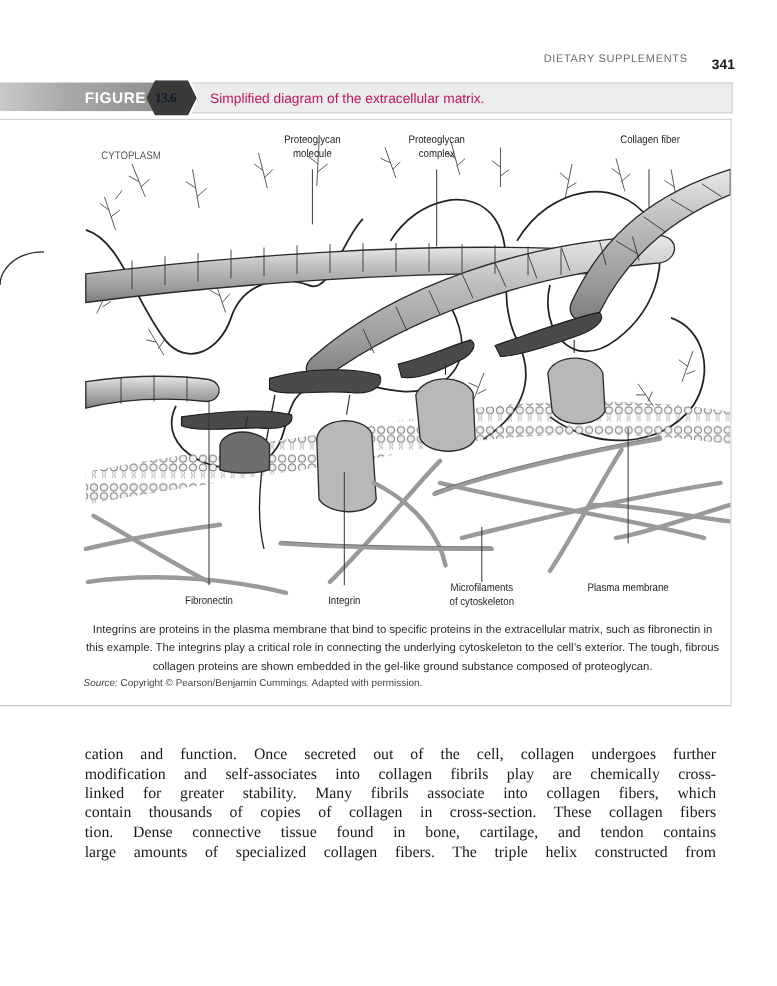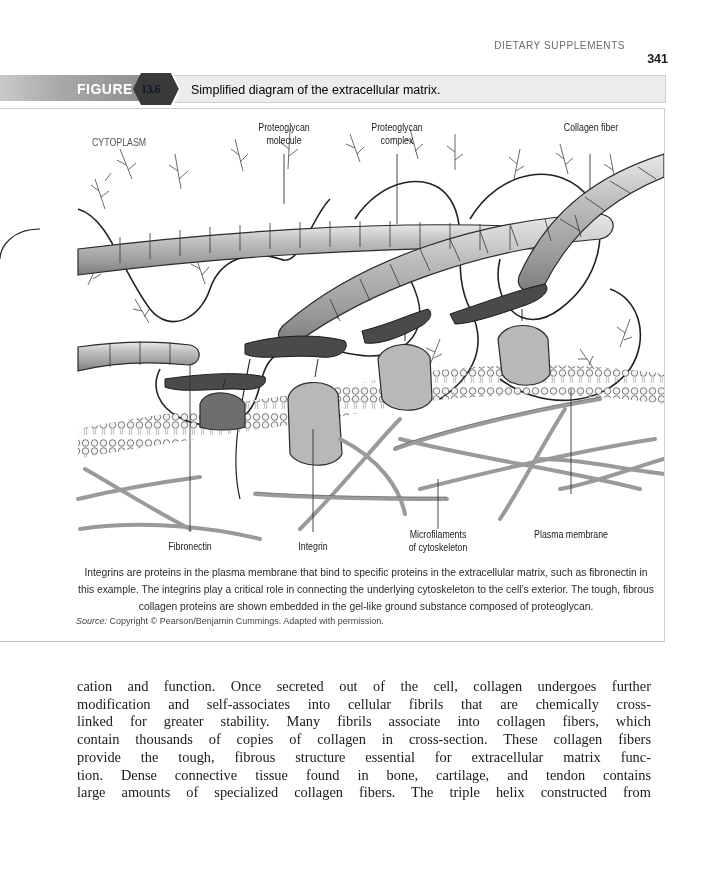--- a/index.html
+++ b/index.html
@@ -1,32 +1,32 @@
 <!DOCTYPE html>
 <html><head>
 <meta charset="utf-8">
 <style>
   html, body { margin: 0; padding: 0; background: #ffffff; }
   body { width: 706px; height: 896px; position: relative; overflow: hidden; }
-  .running-head { position: absolute; top: 40px; right: 38px; display: flex; align-items: flex-start; gap: 22px; }
+  .running-head { position: absolute; top: 40px; right: 38px; display: flex; align-items: center; gap: 22px; }
   .rh-title { font-family: "Liberation Sans", sans-serif; font-size: 10px; letter-spacing: 0.6px; color: #6b6b6b; }
   .rh-page { font-family: "Liberation Sans", sans-serif; font-size: 12.5px; font-weight: bold; color: #1a1a1a; margin-top: 12px; }
 
   .fig-bar { position: absolute; left: 0; top: 73px; width: 666px; height: 32px; }
   .fig-tab { position: absolute; left: 0; top: 2px; width: 150px; height: 26px;
     background: linear-gradient(90deg, #c9c9c9 0%, #a9a9a9 40%, #8e8e8e 100%); }
   .fig-label { position: absolute; left: 77px; top: 8px; font-family: "Liberation Sans", sans-serif;
     font-weight: bold; font-size: 14px; color: #ffffff; letter-spacing: 0.5px; }
   .fig-cap-box { position: absolute; left: 160px; top: 2px; width: 505px; height: 26px; background: #ececec;
     border-top: 1px solid #cfcfcf; border-bottom: 1px solid #cfcfcf; border-right: 1px solid #cfcfcf; }
   .fig-hex { position: absolute; left: 133px; top: 0; width: 46px; height: 32px; }
   .fig-num { position: absolute; left: 141px; top: 9px; font-family: Liberation Serif, serif;
     font-weight: bold; font-size: 12px; color: #0f172a; letter-spacing: -0.5px; }
   .fig-title { position: absolute; left: 191px; top: 10px; font-family: "Liberation Sans", sans-serif;
-    font-size: 12.5px; color: #000000; }
+    font-size: 12.5px; color: #be185d; }
 
   .fig-panel { position: absolute; left: 0; top: 108px; width: 664px; height: 532px;
     border-top: 1px solid #cfcfcf; border-right: 1px solid #cfcfcf; border-bottom: 1px solid #bdbdbd; background: #fff; }
   .diagram { position: absolute; left: 0; top: 0; width: 664px; height: 450px; }
   .lbl { position: absolute; font-family: "Liberation Sans", sans-serif; font-size: 10px; color: #222;
     text-align: center; line-height: 12.5px; transform: scaleX(0.88); transform-origin: center top; white-space: nowrap; }
   .lbl-cyto { color: #555; transform-origin: left top; text-align: left; }
   .caption { position: absolute; left: 76px; top: 455px; width: 580px; font-family: "Liberation Sans", sans-serif;
     font-size: 10.3px; line-height: 17px; color: #2a2a2a; text-align: center; }
   .source { position: absolute; left: 76px; top: 507px; font-family: "Liberation Sans", sans-serif; font-size: 9px; color: #444; }
@@ -185,19 +185,18 @@
   <div class="lbl" style="left:521px; top:420px; width:100px;">Plasma membrane</div>
 
   <div class="caption">Integrins are proteins in the plasma membrane that bind to specific proteins in the extracellular matrix, such as fibronectin in this example. The integrins play a critical role in connecting the underlying cytoskeleton to the cell’s exterior. The tough, fibrous collagen proteins are shown embedded in the gel-like ground substance composed of proteoglycan.</div>
   <div class="source">
     <em>Source:</em><span> Copyright © Pearson/Benjamin Cummings. Adapted with permission.</span>
   </div>
 </div>
 
 <div class="body-text">
   <p>cation and function. Once secreted out of the cell, collagen undergoes further</p>
-  <p>modification and self-associates into cellular fibrils that are chemically cross-</p>
+  <p>modification and self-associates into collagen fibrils play are chemically cross-</p>
   <p>linked for greater stability. Many fibrils associate into collagen fibers, which</p>
   <p>contain thousands of copies of collagen in cross-section. These collagen fibers</p>
-  <p>provide the tough, fibrous structure essential for extracellular matrix func-</p>
   <p>tion. Dense connective tissue found in bone, cartilage, and tendon contains</p>
   <p>large amounts of specialized collagen fibers. The triple helix constructed from</p>
 </div>
 
 </body></html>

